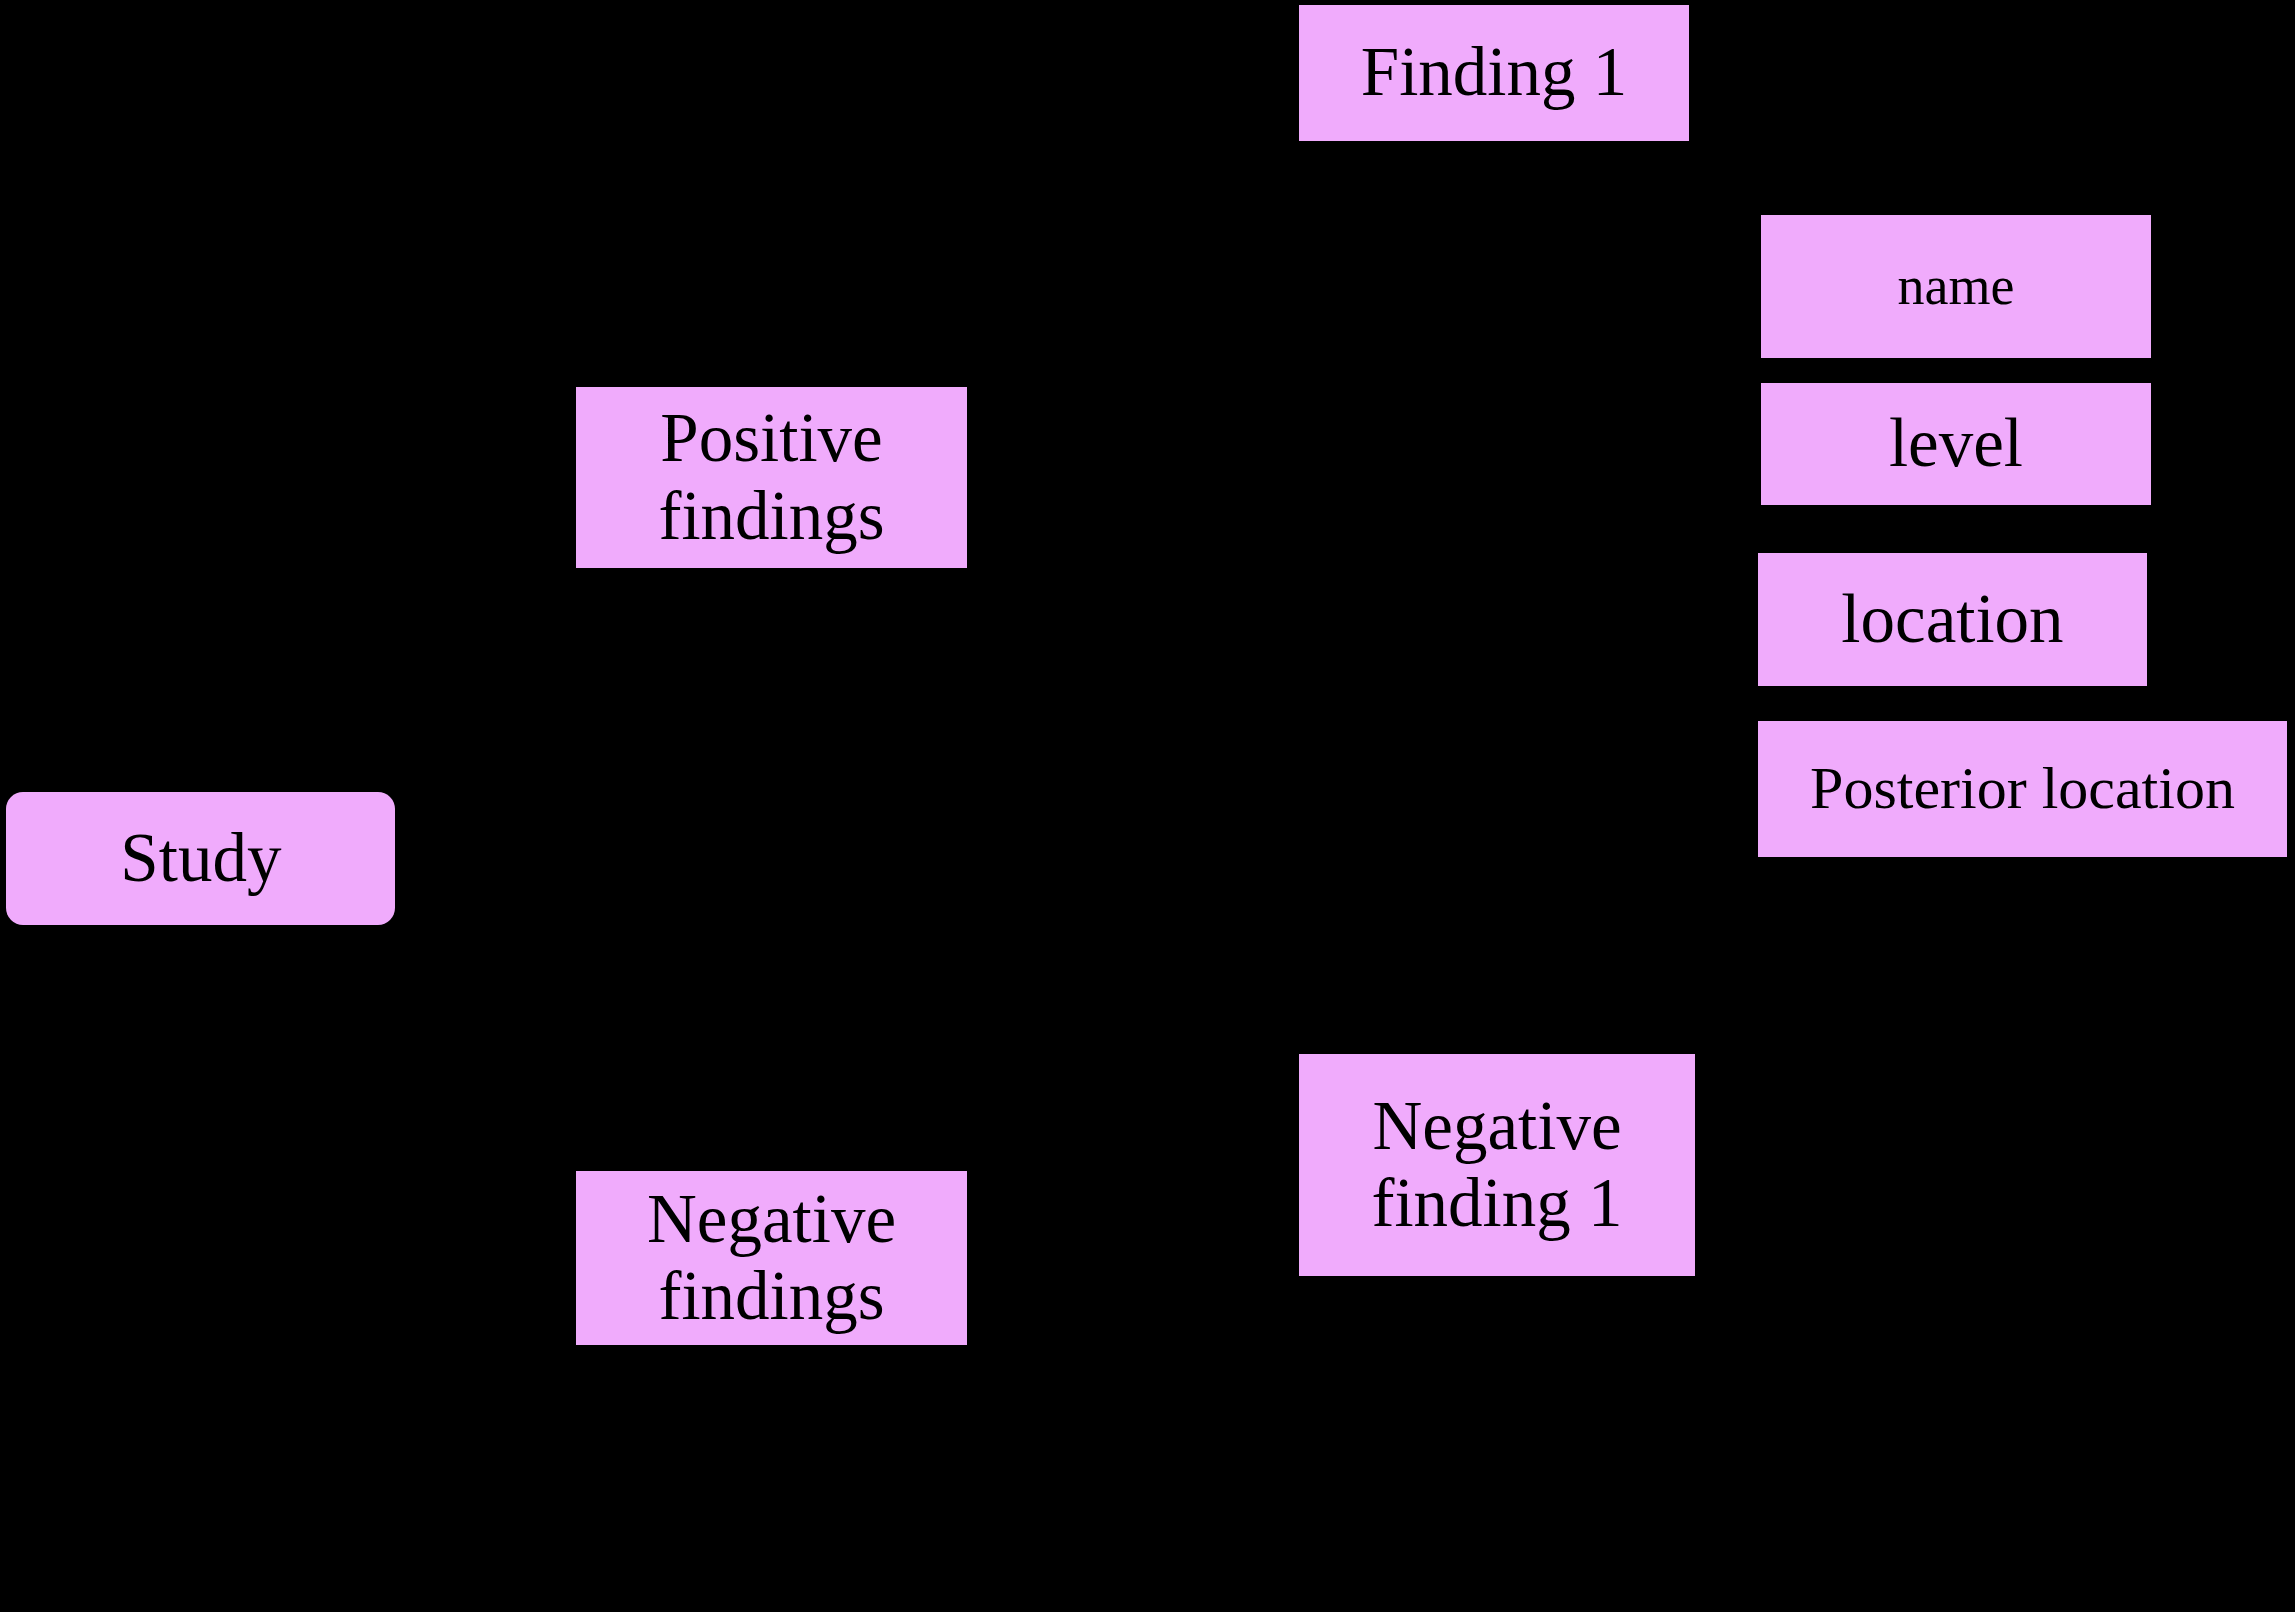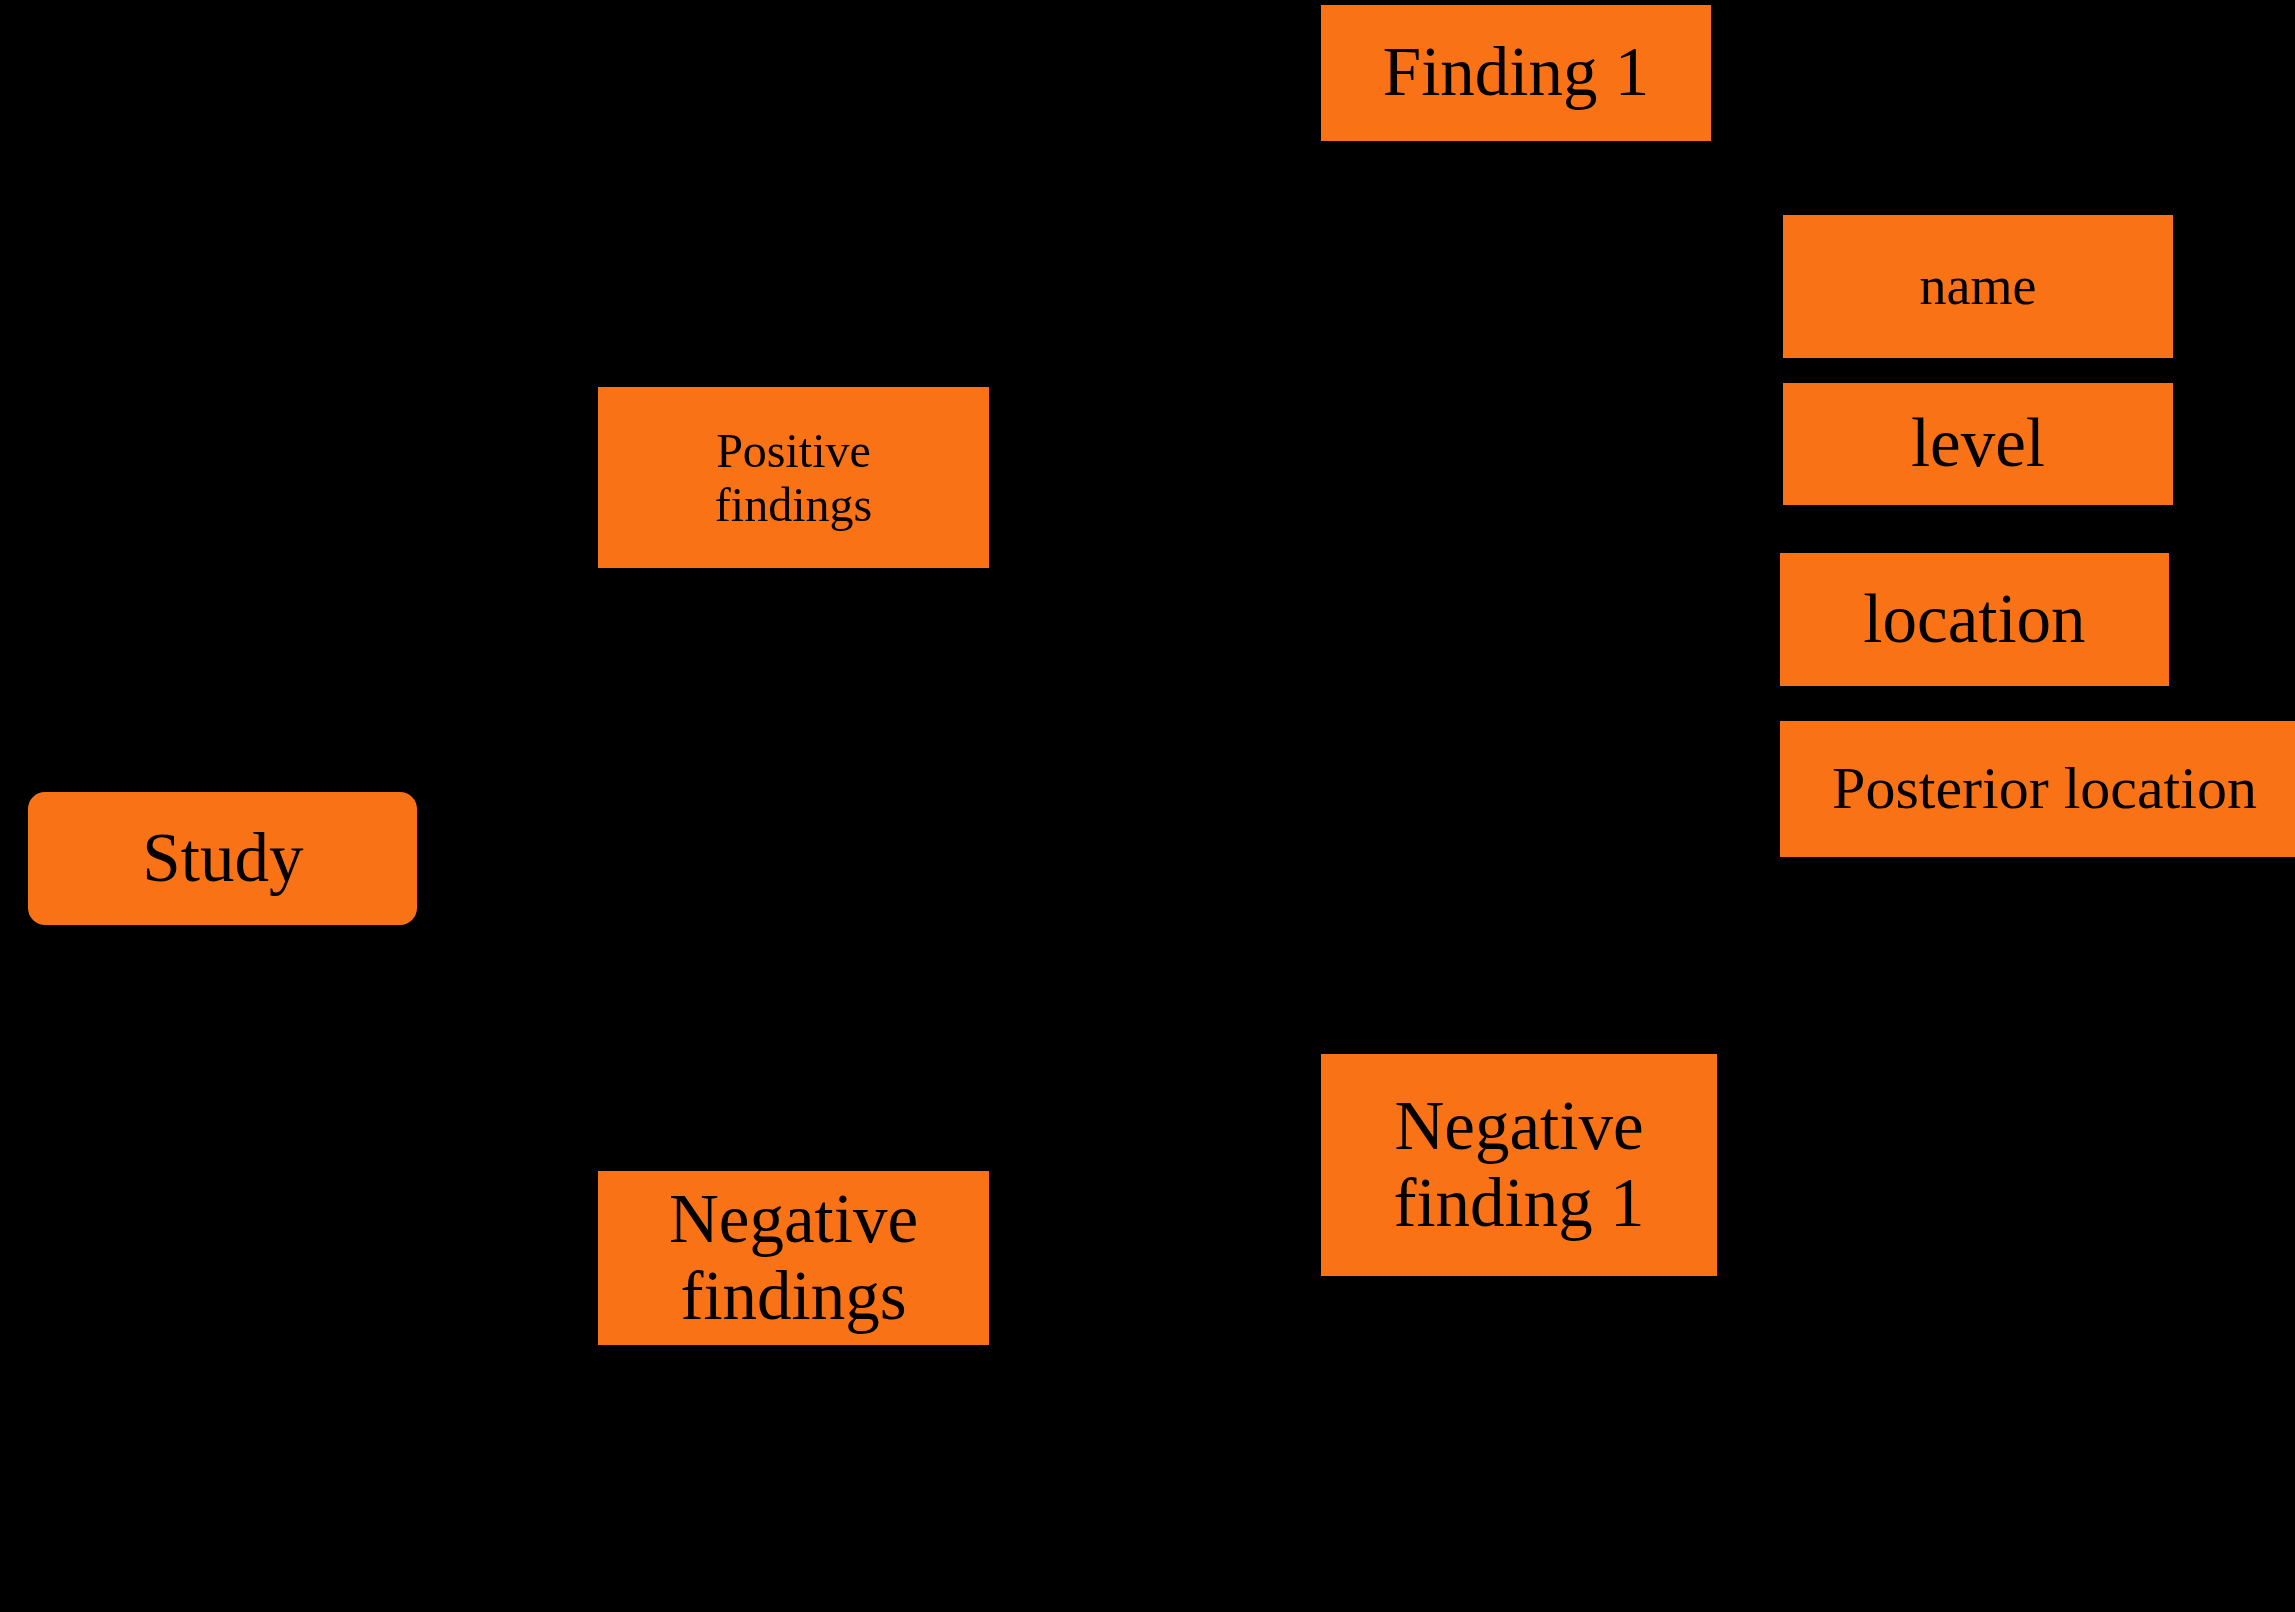--- a/index.html
+++ b/index.html
@@ -10,47 +10,46 @@
   #canvas {
     position: relative;
     width: 2295px;
     height: 1613px;
     background: #000000;
     overflow: hidden;
     font-family: "Liberation Serif", "DejaVu Serif", serif;
   }
   .node {
     position: absolute;
-    background: #f97316;
+    background: #f0abfc;
     color: #000000;
     display: flex;
     align-items: center;
     justify-content: center;
     text-align: center;
     line-height: 1.12;
     box-sizing: border-box;
     overflow: hidden;
-    margin-left: 22px;
   }
   .node .label {
     display: block;
     width: 100%;
     white-space: pre-line;
   }
   .rounded {
     border-radius: 17px;
   }
 
   
   #node-finding-1        { left: 1299px; top: 4.8px;    width: 390px; height: 136px; font-size: 69px; }
   #node-name             { left: 1761px; top: 215px;  width: 390px; height: 143px; font-size: 54px; }
   #node-level            { left: 1761px; top: 383px;  width: 390px; height: 122px; font-size: 69px; }
   #node-location         { left: 1758px; top: 553px;  width: 389px; height: 133px; font-size: 69px; }
   #node-posterior-location { left: 1758px; top: 721px; width: 529px; height: 136px; font-size: 60px; }
-  #node-positive-findings{ left: 576px;  top: 387px;  width: 391px; height: 181px; font-size: 48px; font-family: Liberation Serif, serif; }
+  #node-positive-findings{ left: 576px;  top: 387px;  width: 391px; height: 181px; font-size: 69px; font-family: Liberation Serif, serif; }
   #node-negative-findings{ left: 576px;  top: 1171px; width: 391px; height: 174px; font-size: 69px; }
   #node-negative-finding-1{ left: 1299px; top: 1054px; width: 396px; height: 222px; font-size: 69px; }
   #node-study            { left: 6.4px;    top: 792px;  width: 389px; height: 133px; font-size: 69px; }
 </style>
 </head>
 <body>
 
 <div id="canvas">
 
   <div class="node rounded" id="node-study">

